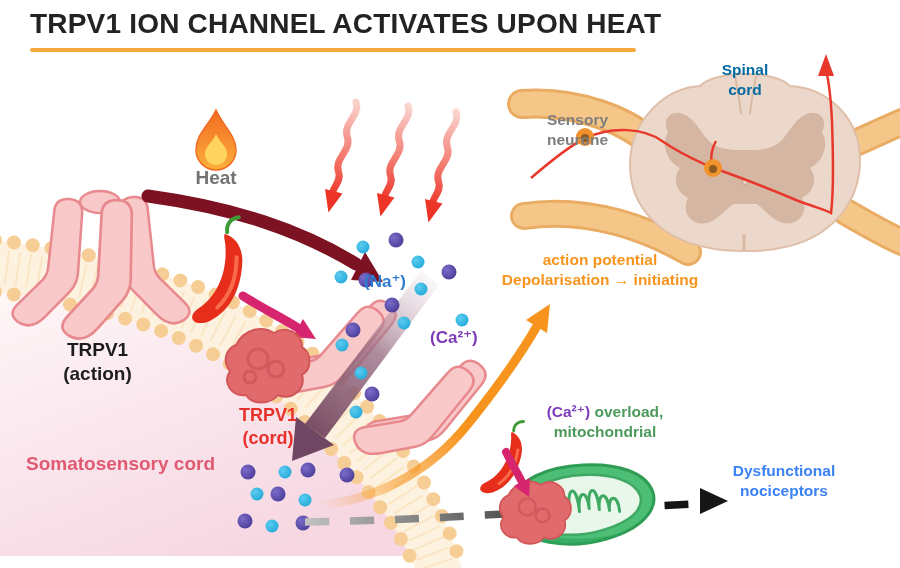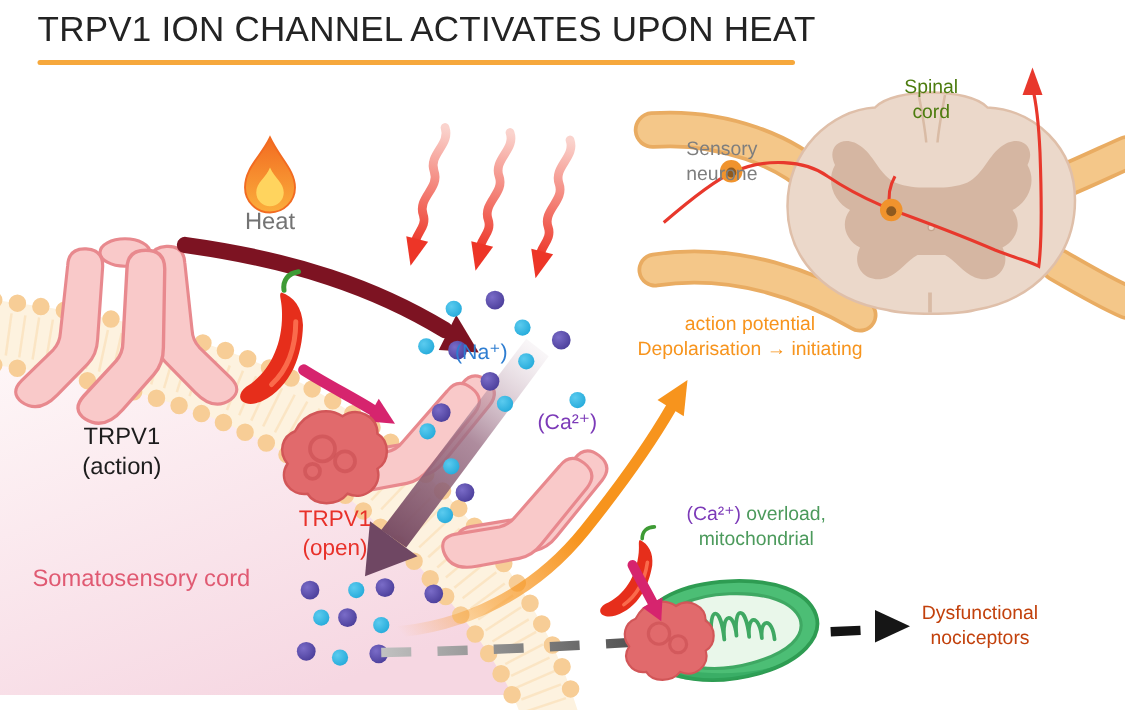--- a/index.html
+++ b/index.html
@@ -1,32 +1,32 @@
 <!DOCTYPE html>
 <html><head>
 <meta charset="utf-8">
 <style>
   html,body{margin:0;padding:0;background:#fff;}
   #stage{position:relative;width:900px;height:568px;background:#fff;overflow:hidden;
-         font-family:"Liberation Sans","DejaVu Sans",sans-serif;font-weight:normal;}
+         font-family:"Liberation Sans","DejaVu Sans",sans-serif;font-weight:bold;}
   #title{position:absolute;left:30px;top:8px;font-size:28px;letter-spacing:.2px;color:#232323;white-space:nowrap;}
   #title-underline{position:absolute;left:30px;top:48px;width:606px;height:4px;background:#F6A83C;border-radius:2px;}
   .lbl{position:absolute;text-align:center;line-height:1.28;white-space:nowrap;}
   #heat-label{left:186px;top:166px;width:60px;color:#737373;font-size:19px;}
   #trpv1-closed-label{left:35px;top:338px;width:125px;color:#1d1d1d;font-size:19px;}
   #somatosensory-label{left:26px;top:452px;color:#E05A72;font-size:19px;text-align:left;}
   #na-label{left:364px;top:271px;color:#2E7DD1;font-size:17px;}
   #ca-label{left:430px;top:327px;color:#7C3AB8;font-size:17px;}
   #trpv1-open-label{left:218px;top:404px;width:100px;color:#E8312A;font-size:18px;}
   #depolarisation-label{left:470px;top:250px;width:260px;color:#F7941D;font-size:15.5px;}
   #sensory-neurone-label{left:530px;top:82px;width:95px;color:#7E7E7E;font-size:15.5px;margin-top:28px;}
-  #spinal-cord-label{left:700px;top:60px;width:90px;color:#4d7c0f;font-size:15.5px;}
+  #spinal-cord-label{left:700px;top:60px;width:90px;color:#0369a1;font-size:15.5px;}
   #ca-overload-label{left:520px;top:402px;width:170px;color:#4C9A5C;font-size:15.5px;}
   #ca-overload-label .ca{color:#7C3AB8;}
-  #dysfunctional-label{left:714px;top:481px;width:140px;color:#c2410c;font-size:15.5px;}
+  #dysfunctional-label{left:714px;top:461px;width:140px;color:#3b82f6;font-size:15.5px;}
   svg{position:absolute;left:0;top:0;}
 </style>
 </head>
 <body>
 
 <div id="stage">
 
 <svg width="900" height="568" viewBox="0 0 900 568">
   <defs>
     <linearGradient id="cellg" x1="0" y1="0" x2="0.6" y2="1">
@@ -253,21 +253,21 @@
 <div class="lbl" id="na-label">
   <div>(Na⁺)</div>
 </div>
 
 <div class="lbl" id="ca-label">
   <div>(Ca²⁺)</div>
 </div>
 
 <div class="lbl" id="trpv1-open-label">
   <div>TRPV1</div>
-  <div>(open)</div>
+  <div>(cord)</div>
 </div>
 
 <div class="lbl" id="depolarisation-label">
   <div>action potential</div>
   <div>Depolarisation → initiating</div>
 </div>
 
 <div class="lbl" id="sensory-neurone-label">
   <div>Sensory</div>
   <div>neurone</div>

